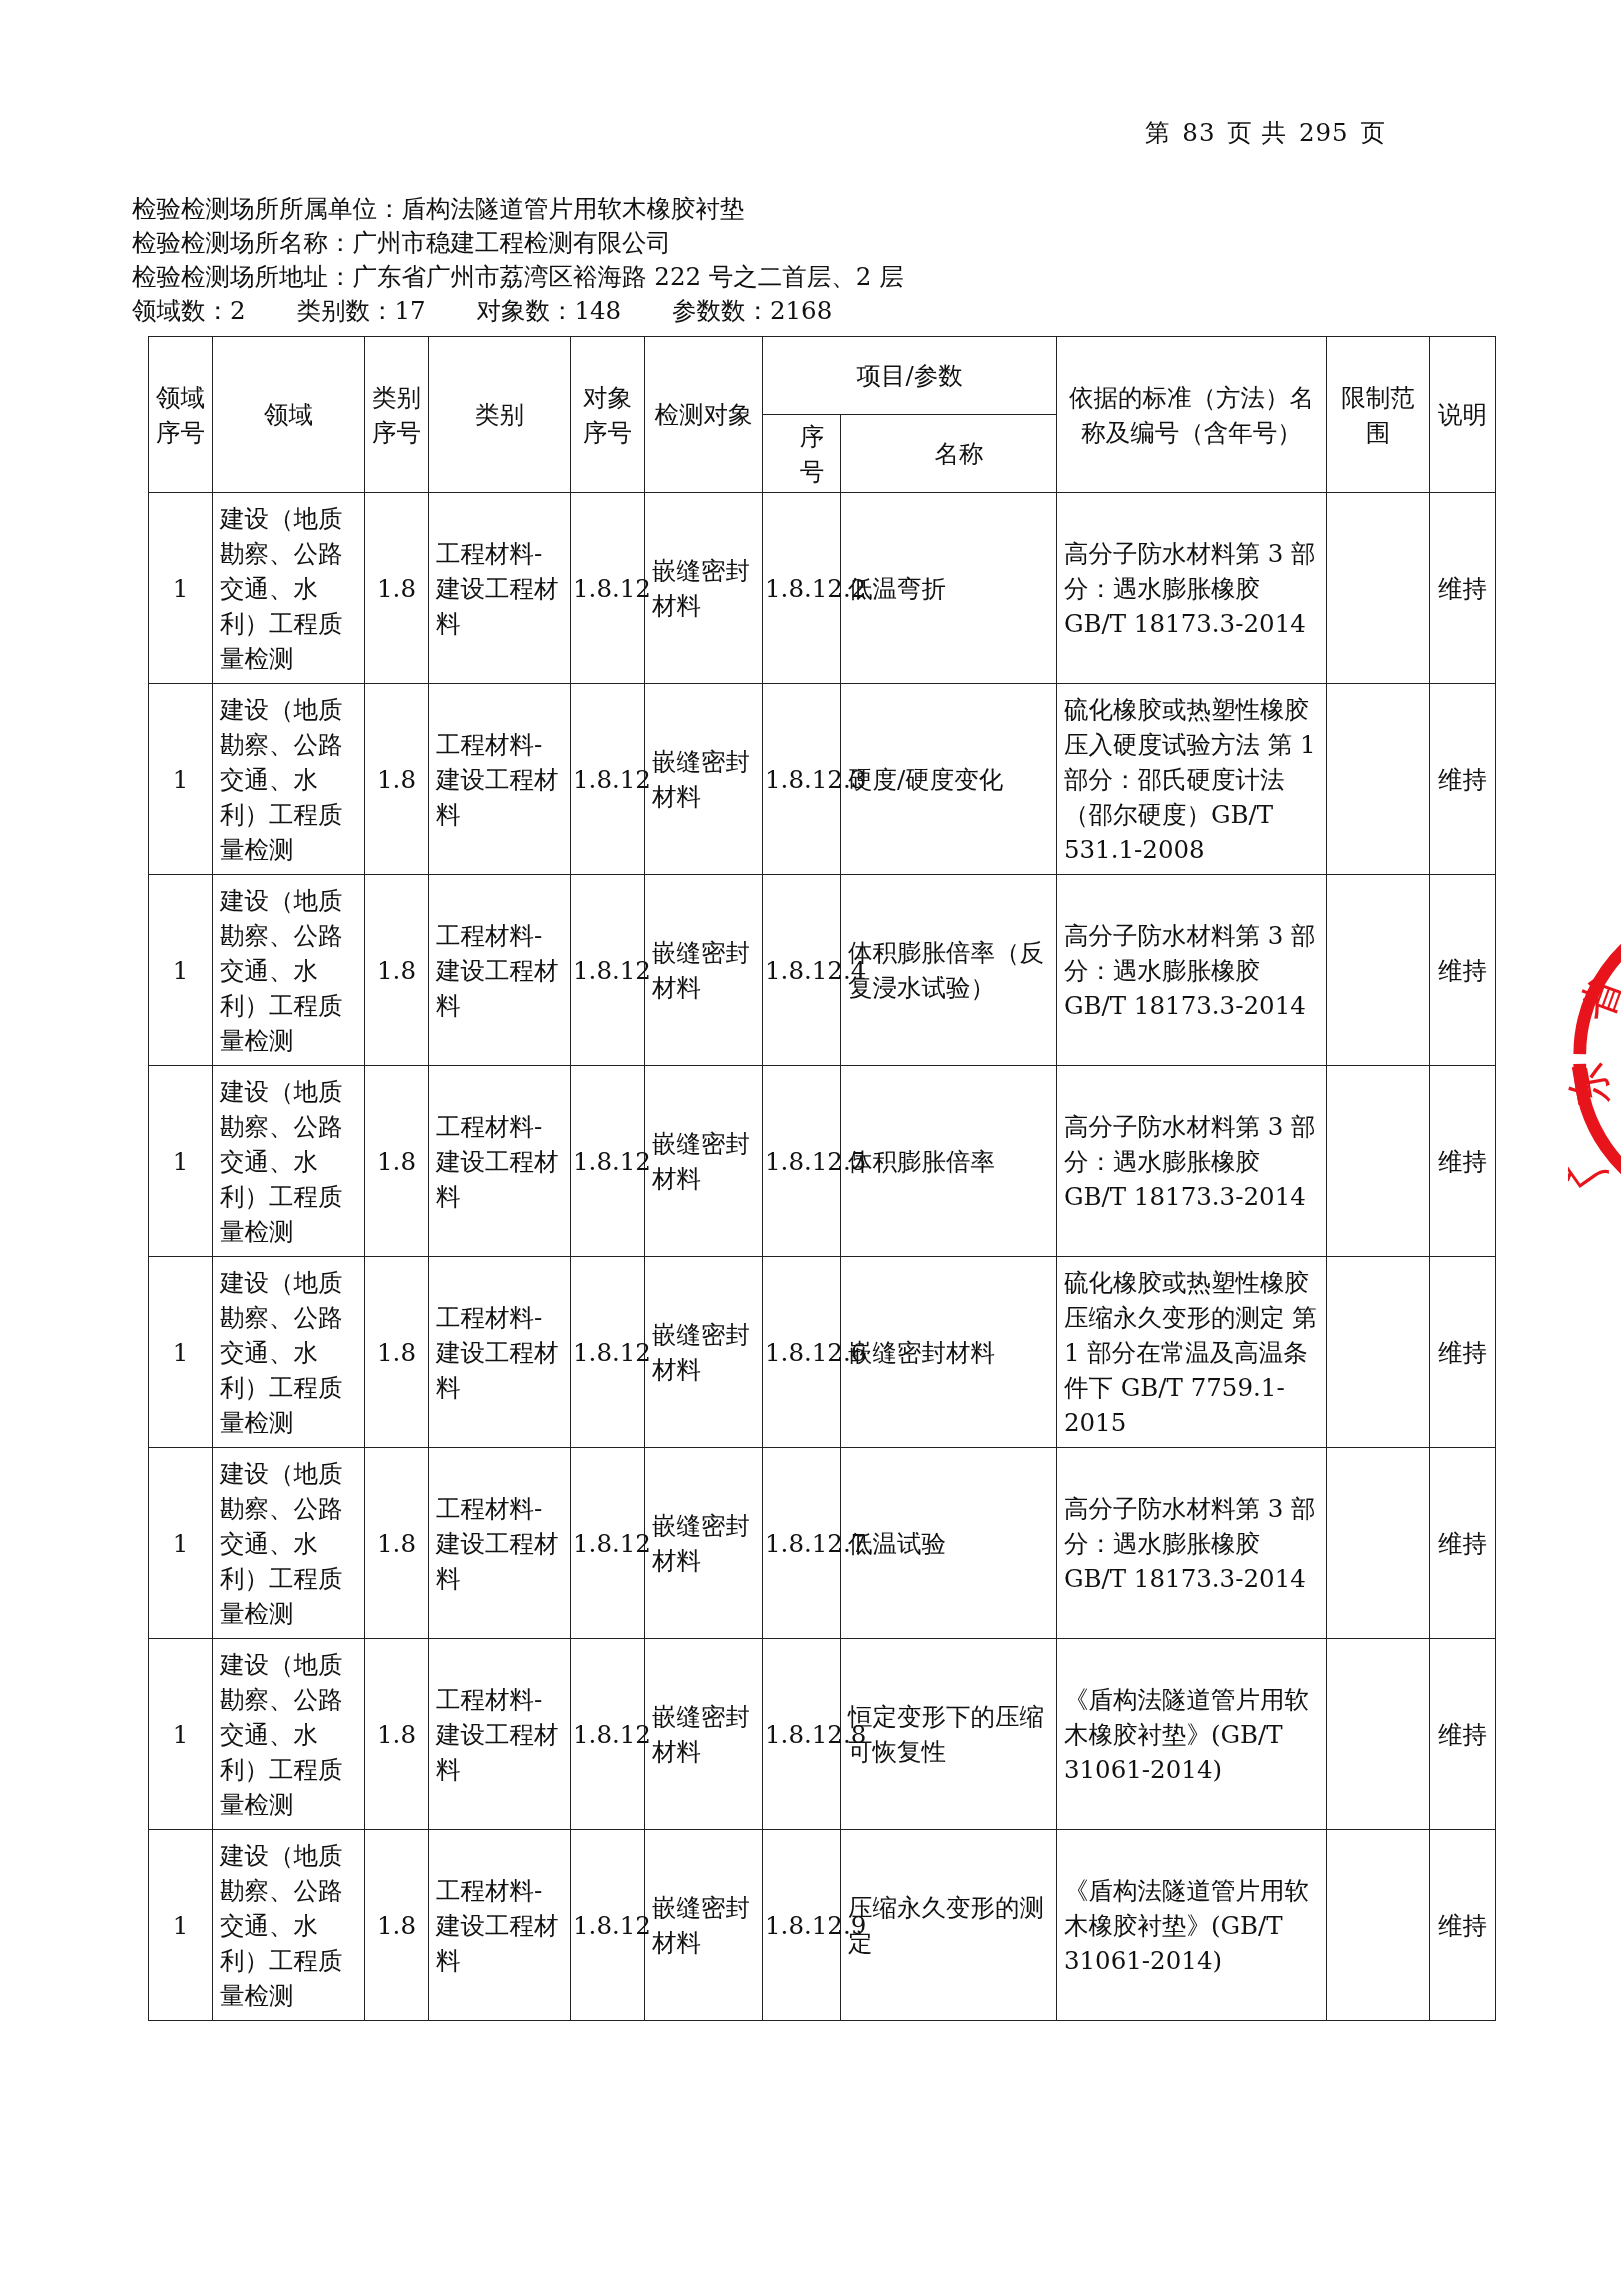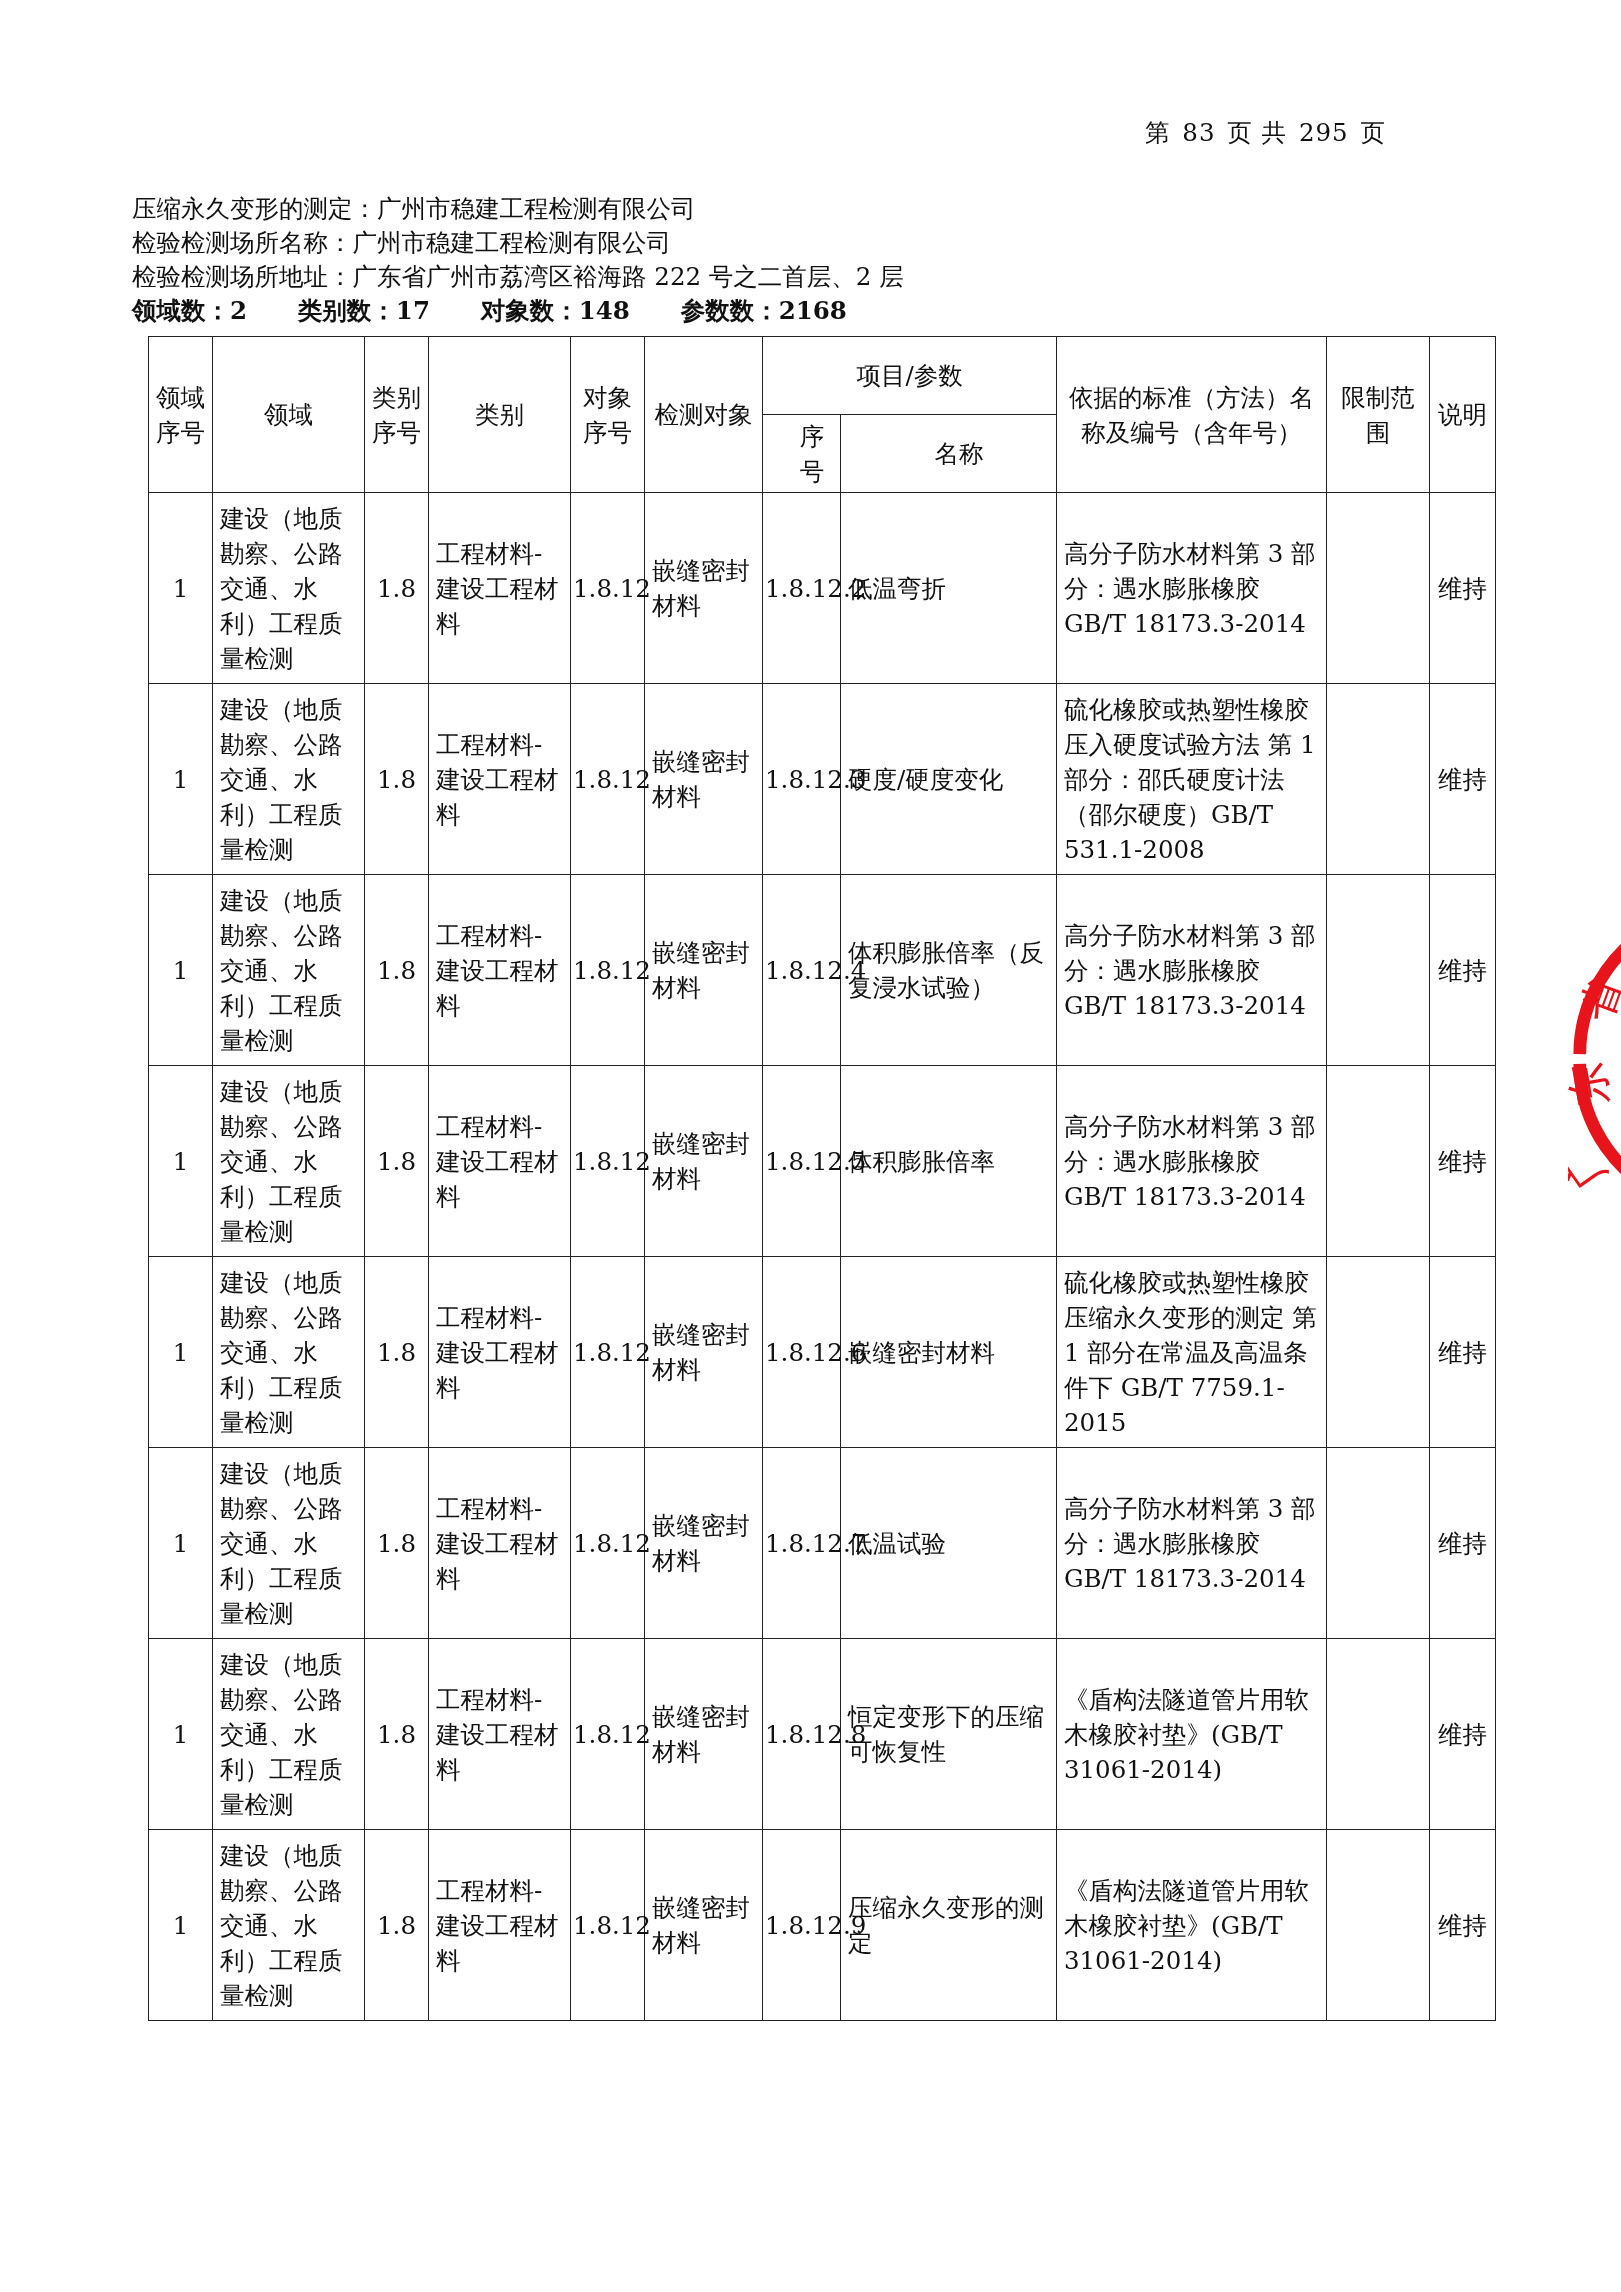--- a/index.html
+++ b/index.html
@@ -2,41 +2,41 @@
 <html><head>
 <meta charset="utf-8">
 <style>
   html, body { margin:0; padding:0; background:#ffffff; }
   body { width:1621px; height:2293px; position:relative; overflow:hidden;
          font-family:"DejaVu Serif","Liberation Serif",serif; color:#111; }
   .pageno { position:absolute; top:116px; left:1145px; font-size:24.5px; letter-spacing:1px; }
   .pageno span { margin-right:11.8px; }
   .meta { position:absolute; left:132px; top:192px; font-size:24.5px; line-height:34px; }
   .meta .line { white-space:nowrap; }
-  .counts span { margin-right:43px;font-weight:bold; }
+  .counts span { margin-right:43px; }
   table { position:absolute; left:148px; top:336px; border-collapse:collapse; table-layout:fixed;
           width:1345px; font-size:24.5px; line-height:35px; }
   td, th { border:1.6px solid #222; font-weight:normal; vertical-align:middle; padding:0 6.9px; }
   th { text-align:center; }
   td.c { text-align:center; padding:0 2px; }
   td.l { text-align:left; }
   tr.hdr1 th { height:77px; }
   tr.hdr2 th { height:77px;padding-left:28px; }
   tr.data td { height:190px; }
   .stamp { position:absolute; left:1568px; top:907px; width:137px; height:304px; }
 </style>
 </head>
 <body>
 
 <div class="pageno">
   <span>第</span><span>83</span><span>页 共</span><span>295</span><span>页</span>
 </div>
 
 <div class="meta">
-  <div class="line">压缩永久变形的测定：广州市稳建工程检测有限公司</div>
+  <div class="line">检验检测场所所属单位：盾构法隧道管片用软木橡胶衬垫</div>
   <div class="line">检验检测场所名称：广州市稳建工程检测有限公司</div>
   <div class="line">检验检测场所地址：广东省广州市荔湾区裕海路 222 号之二首层、2 层</div>
   <div class="line counts">
     <span>领域数：2</span>
     <span>类别数：17</span>
     <span>对象数：148</span>
     <span>参数数：2168</span>
   </div>
 </div>
 

